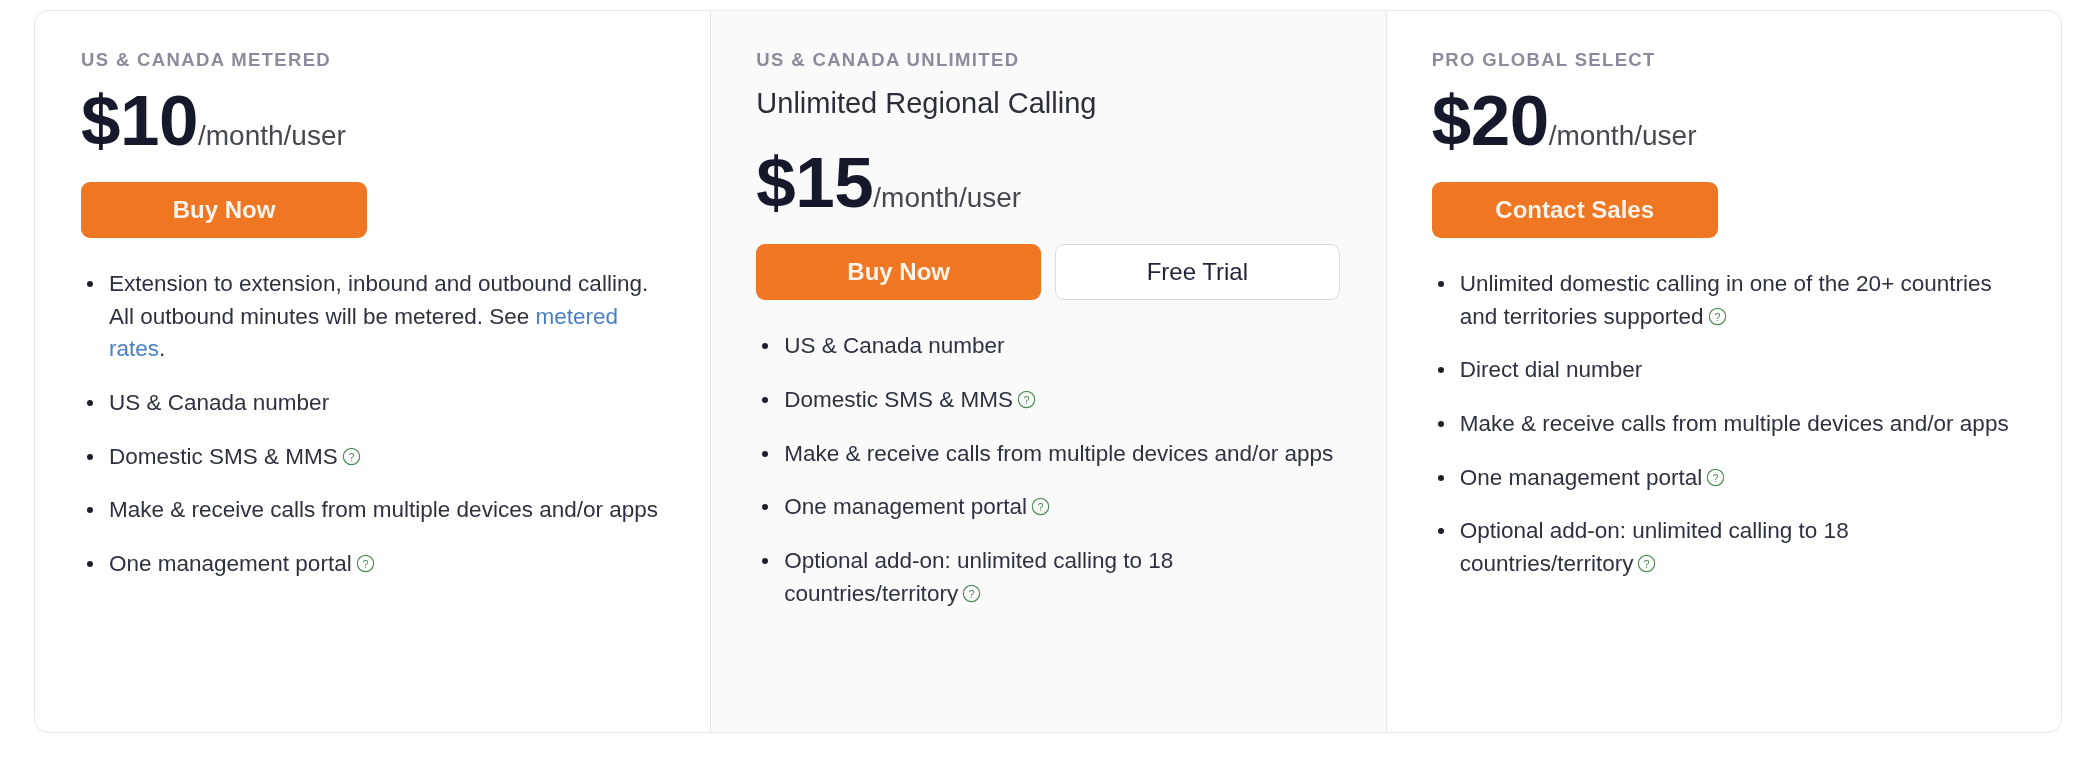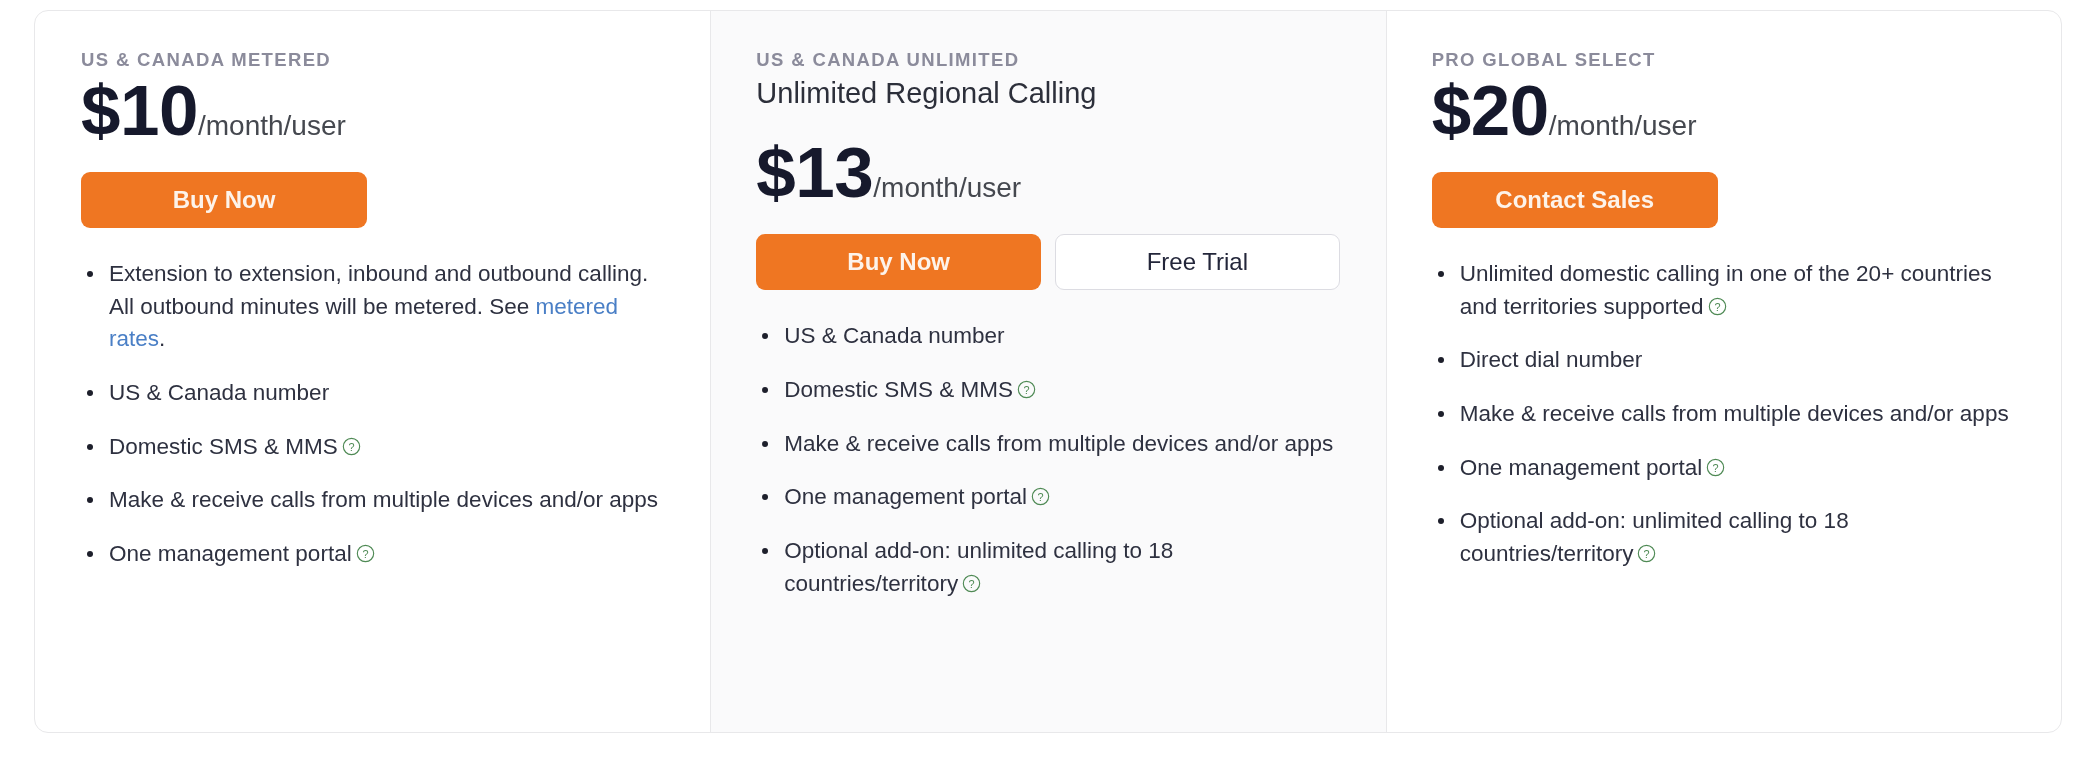--- a/index.html
+++ b/index.html
@@ -44,21 +44,21 @@
     background: #e8e8ea;
   }
 
   .eyebrow {
     font-size: 18.5px;
     font-weight: bold;
     letter-spacing: 1.35px;
     color: #8b8b9b;
     text-transform: uppercase;
     line-height: 1.2;
-    margin-bottom: 4px;
+    margin-bottom: 14px;
   }
 
   .plan-title {
     font-size: 29px;
     font-weight: normal;
     color: #2c2f3a;
     line-height: 1.25;
     white-space: nowrap;
     margin-bottom: 26px;
   }
@@ -181,21 +181,21 @@
         <li><span>One management portal</span><span class="help-icon"><svg viewBox="0 0 20 20" width="19" height="19">
               <circle cx="10" cy="10" r="8.6" fill="none" stroke="#4f8a55" stroke-width="1.2"></circle>
               <text x="10" y="14.3" text-anchor="middle" font-family="Liberation Sans, sans-serif" font-size="11.5" fill="#4f8a55">?</text>
             </svg></span></li>
       </ul>
     </div>
     <div class="plan-col tinted">
       <div class="eyebrow">US &amp; Canada Unlimited</div>
       <div class="plan-title">Unlimited Regional Calling</div>
       <div class="price-row">
-        <span class="price-amount">$13</span>
+        <span class="price-amount">$15</span>
         <span class="price-period">/month/user</span>
       </div>
       <div class="btn-row">
         <button class="btn btn-primary">Buy Now</button>
         <button class="btn btn-secondary">Free Trial</button>
       </div>
       <ul class="features">
         <li><span>US &amp; Canada number</span></li>
         <li><span>Domestic SMS &amp; MMS</span><span class="help-icon"><svg viewBox="0 0 20 20" width="19" height="19">
               <circle cx="10" cy="10" r="8.6" fill="none" stroke="#4f8a55" stroke-width="1.2"></circle>

